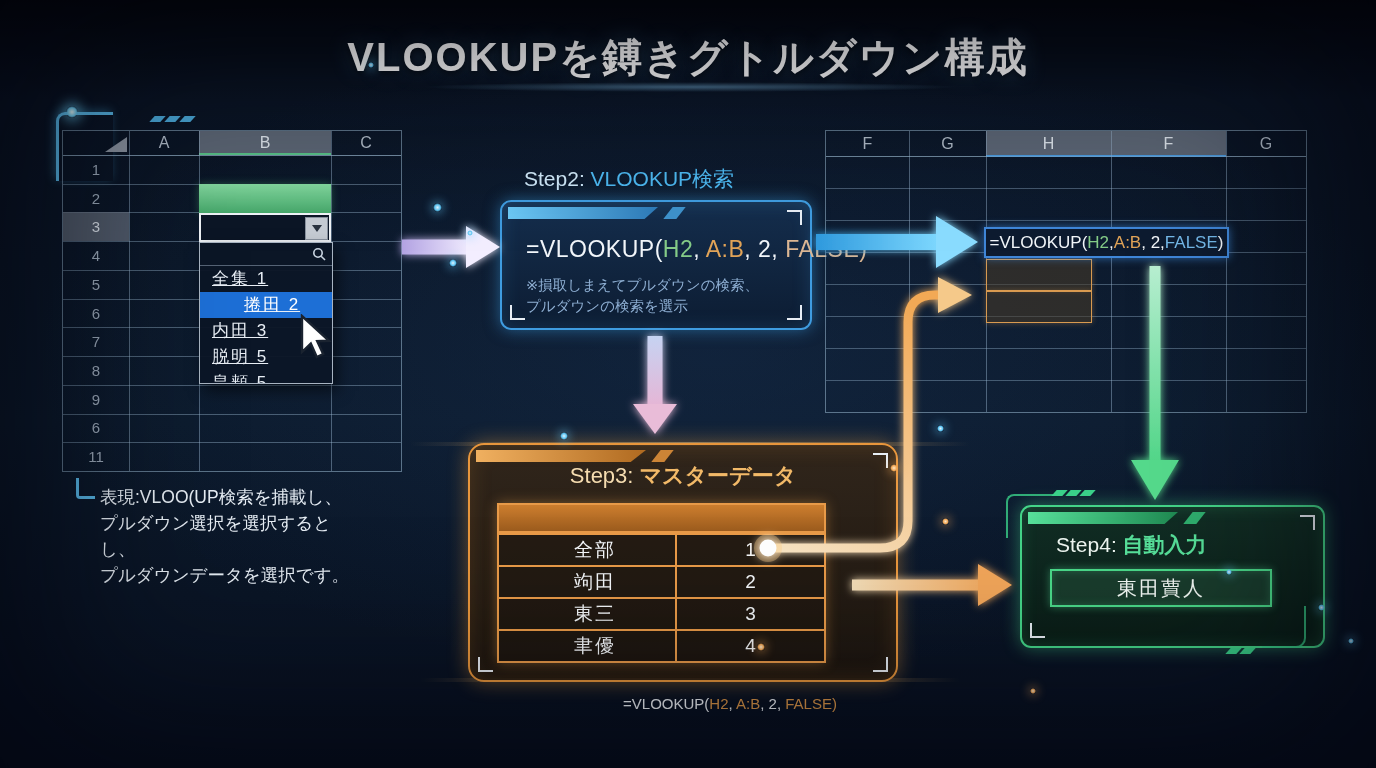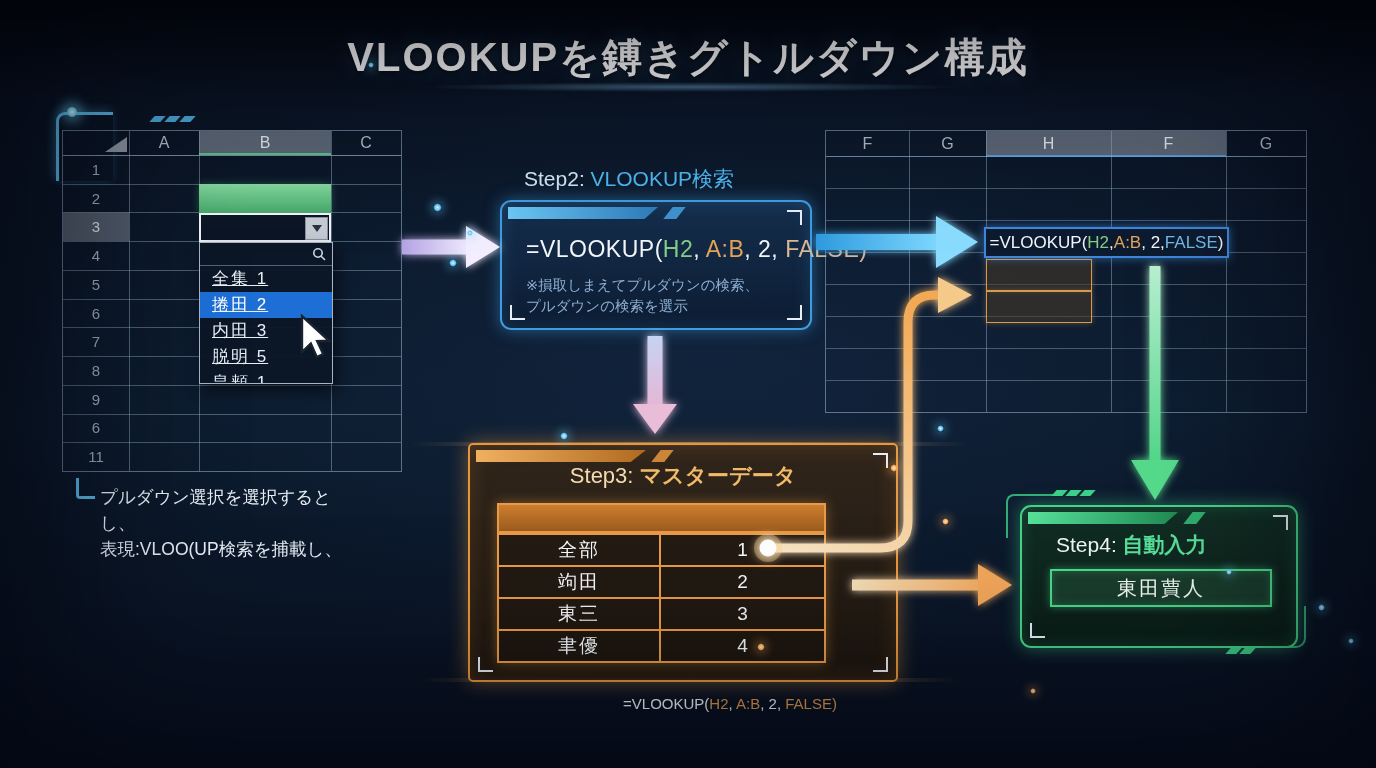--- a/index.html
+++ b/index.html
@@ -58,33 +58,33 @@
     background:linear-gradient(180deg,#83d89f,#46a86b);box-shadow:0 0 8px rgba(90,200,130,.35);}
   .cell-selected{position:absolute;left:136px;top:82px;width:132px;height:29px;
     border:2px solid #f0f4f8;background:#0c1626;box-sizing:border-box;}
   .dd-button{position:absolute;right:1px;top:2px;width:21px;height:21px;background:#c6ccd4;
     border:1px solid #8a93a0;display:flex;align-items:center;justify-content:center;}
   .dd-button::after{content:"";width:0;height:0;border-left:5px solid transparent;border-right:5px solid transparent;border-top:7px solid #2a3340;}
   .dropdown{position:absolute;left:136px;top:111px;width:132px;height:140px;overflow:hidden;
     background:rgba(11,22,38,.96);border:1.5px solid #a8b4c2;box-shadow:5px 7px 14px rgba(0,0,0,.5);text-decoration:underline;}
   .dd-search{height:22px;border-bottom:1px solid rgba(160,175,195,.5);display:flex;align-items:center;justify-content:flex-end;padding-right:6px;}
   .dd-item{height:26px;line-height:26px;padding-left:12px;font-size:17px;color:#e9eff6;letter-spacing:2px;}
-  .dd-item.sel{background:#1d6fd6;color:#ffffff;}
+  .dd-item.sel{background:#1d6fd6;color:#ffffff;text-align:center;}
 
   #note{position:absolute;left:100px;top:484px;width:260px;font-size:17.5px;line-height:26px;color:#e6edf4;}
 
   
   .glowbox{position:absolute;box-sizing:border-box;border-radius:11px;}
   #step2-box{left:500px;top:200px;width:312px;height:130px;border:2px solid #3f9ce0;
     background:linear-gradient(180deg,rgba(22,48,80,.92),rgba(12,28,50,.92));
     box-shadow:0 0 16px rgba(60,160,230,.5),inset 0 0 18px rgba(60,140,210,.22);}
-  #step3-box{left:468px;top:443px;width:430px;height:239px;border:2px solid #e8963c;border-radius:5px;
+  #step3-box{left:468px;top:443px;width:430px;height:239px;border:2px solid #e8963c;border-radius:16px;
     background:linear-gradient(180deg,rgba(52,38,24,.90),rgba(30,22,14,.92));
     box-shadow:0 0 20px rgba(240,160,60,.45),inset 0 0 22px rgba(230,150,60,.18);}
-  #step4-box{left:1020px;top:505px;width:278px;height:143px;border:2px solid #44d488;
+  #step4-box{left:1020px;top:505px;width:305px;height:143px;border:2px solid #44d488;
     background:linear-gradient(180deg,rgba(18,48,36,.90),rgba(10,30,22,.92));
     box-shadow:0 0 18px rgba(70,220,140,.45),inset 0 0 16px rgba(70,200,130,.2);padding-left:16px;}
   .deco-bar{position:absolute;left:6px;top:5px;height:12px;clip-path:polygon(0 0,100% 0,91% 100%,0 100%);}
   .deco-slash{position:absolute;top:5px;width:13px;height:12px;transform:skewX(-38deg);}
   .cb{position:absolute;width:13px;height:13px;}
   .cb.tr{right:8px;top:8px;border-top:2px solid;border-right:2px solid;}
   .cb.bl{left:8px;bottom:8px;border-left:2px solid;border-bottom:2px solid;}
   .cb.br{right:8px;bottom:8px;border-right:2px solid;border-bottom:2px solid;}
   .cyan-cb{border-color:rgba(180,225,250,.85);} .orange-cb{border-color:rgba(250,205,140,.85);} .green-cb{border-color:rgba(170,240,200,.85);}
 
@@ -101,21 +101,21 @@
     border:2px solid #3f86d8;background:#0d1b30;box-shadow:0 0 10px rgba(70,150,240,.6);
     display:flex;align-items:center;justify-content:center;font-size:17px;white-space:nowrap;}
   .orange-cell{position:absolute;left:160px;width:106px;height:32px;box-sizing:border-box;
     border:1.5px solid #d89a50;background:rgba(72,58,38,.55);box-shadow:0 0 6px rgba(230,160,80,.35);}
 
   #step3-label{position:absolute;left:0;top:16px;width:100%;text-align:center;font-size:22px;white-space:nowrap;}
   #step3-label .s{color:#f5dcb0;} #step3-label .m{color:#f2b968;font-weight:700;}
   #m-table{position:absolute;left:27px;top:58px;width:325px;border:2px solid #e89a48;
     box-shadow:0 0 12px rgba(240,165,75,.4);background:rgba(30,22,14,.4);}
   .mt-hdr{height:26px;background:linear-gradient(180deg,#cd7e2e,#9c5c1e);border-bottom:2px solid #e89a48;}
-  .mt-row{display:flex;height:30px;border-top:2px solid #e89a48;}
+  .mt-row{display:flex;height:30px;border-top:2px solid #e89a48;padding-left:16px;}
   .mt-row:first-of-type{border-top:none;}
   .mt-name{width:160px;border-right:2px solid #e89a48;display:flex;align-items:center;justify-content:center;
     font-size:19px;color:#f4f7fa;letter-spacing:2px;}
   .mt-val{flex:1;display:flex;align-items:center;justify-content:center;font-size:19px;color:#f4f7fa;}
   #caption-formula{position:absolute;left:600px;top:695px;width:260px;text-align:center;font-size:15px;white-space:nowrap;}
 
   #step4-label{position:absolute;left:34px;top:24px;font-size:21px;white-space:nowrap;}
   #step4-label .s{color:#eef6f1;} #step4-label .m{color:#57e09a;font-weight:700;}
   #step4-value{position:absolute;left:28px;top:62px;width:222px;height:38px;box-sizing:border-box;
     border:2px solid #4ad989;background:rgba(46,100,72,.38);box-shadow:0 0 8px rgba(80,220,150,.45),inset 0 0 8px rgba(80,220,150,.25);
@@ -173,32 +173,33 @@
       <div class="dd-search">
         <svg width="14" height="14" viewBox="0 0 14 14">
           <circle cx="6" cy="6" r="4.2" fill="none" stroke="#c8d4e0" stroke-width="1.6"></circle>
           <line x1="9.2" y1="9.2" x2="13" y2="13" stroke="#c8d4e0" stroke-width="1.6"></line>
         </svg>
       </div>
       <div class="dd-item">全集 1</div>
       <div class="dd-item sel">捲田 2</div>
       <div class="dd-item">内田 3</div>
       <div class="dd-item">脱明 5</div>
-      <div class="dd-item">皇頬 1</div>
+      <div class="dd-item">皇頬 5</div>
     </div>
   </div>
 
   <svg class="cursor" width="40" height="46" viewBox="0 0 20 23">
     <path d="M2 1 L2 19 L6.4 14.8 L9.4 21.5 L12.6 20 L9.6 13.6 L15.5 13.4 Z" fill="#ffffff" stroke="#1a2330" stroke-width="1.2"></path>
   </svg>
 
   <div class="note-bracket"></div>
   <div id="note">
+    <div>表現:VLOO(UP検索を捕載し、</div>
     <div>プルダウン選択を選択するとし、</div>
-    <div>表現:VLOO(UP検索を捕載し、</div>
+    <div>プルダウンデータを選択です。</div>
   </div>
 
   <div id="step2-label">
     <span class="s">Step2: </span><span class="m">VLOOKUP検索</span>
   </div>
   <div id="step2-box" class="glowbox">
     <div class="deco-bar" style="width:150px;background:linear-gradient(90deg,#6cc8f5,#2d7ab8);"></div>
     <div class="deco-slash" style="left:166px;background:#3e92cc;"></div>
     <div class="cb tr cyan-cb"></div>
     <div class="cb bl cyan-cb"></div>

